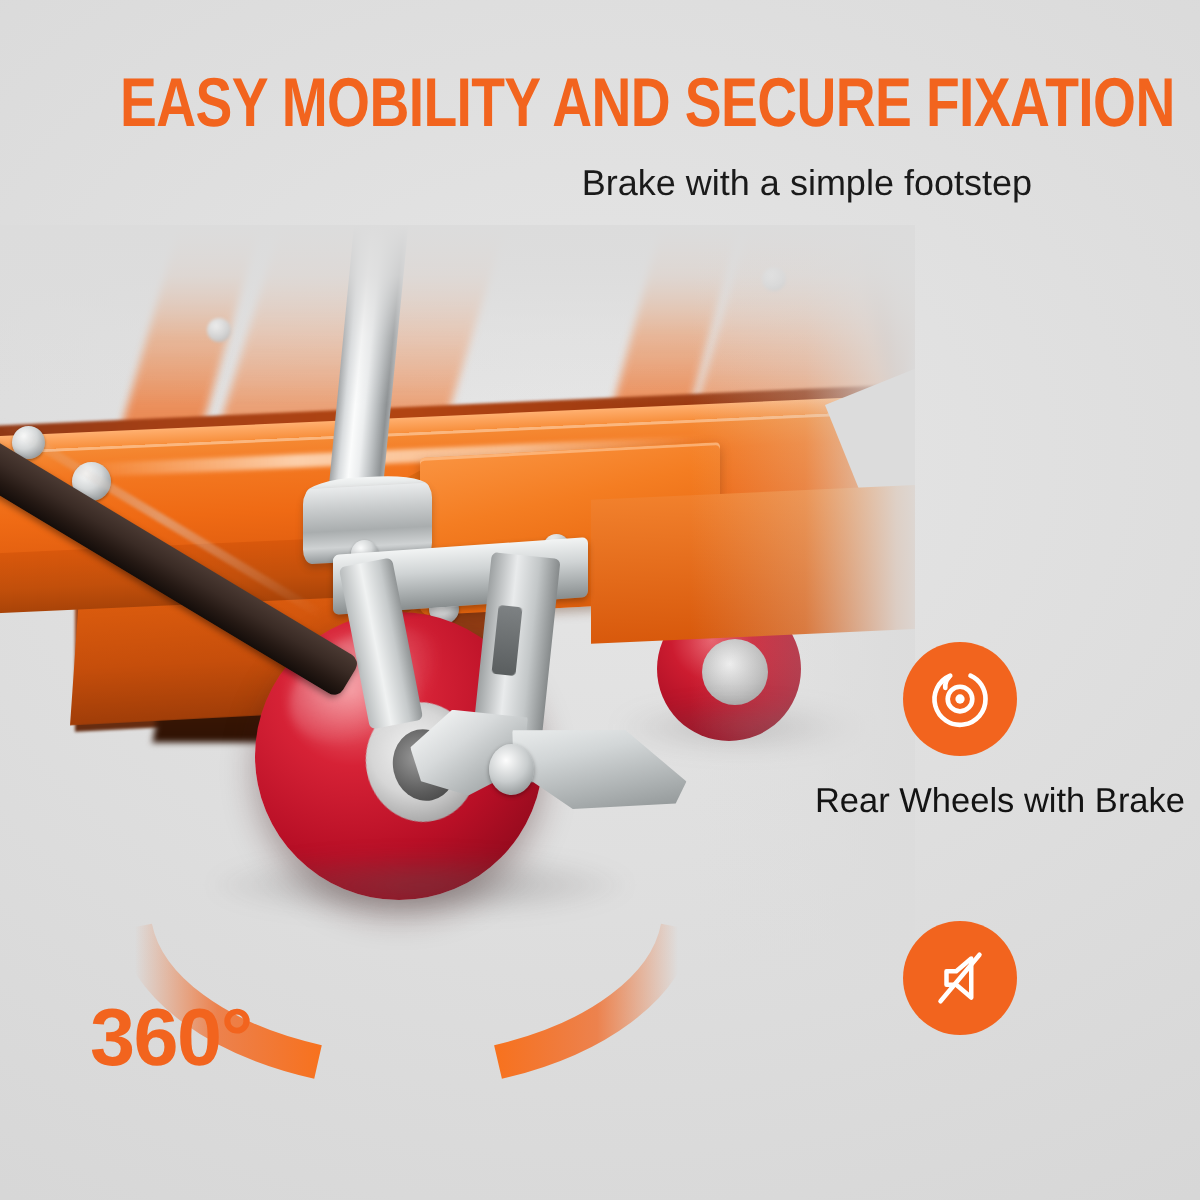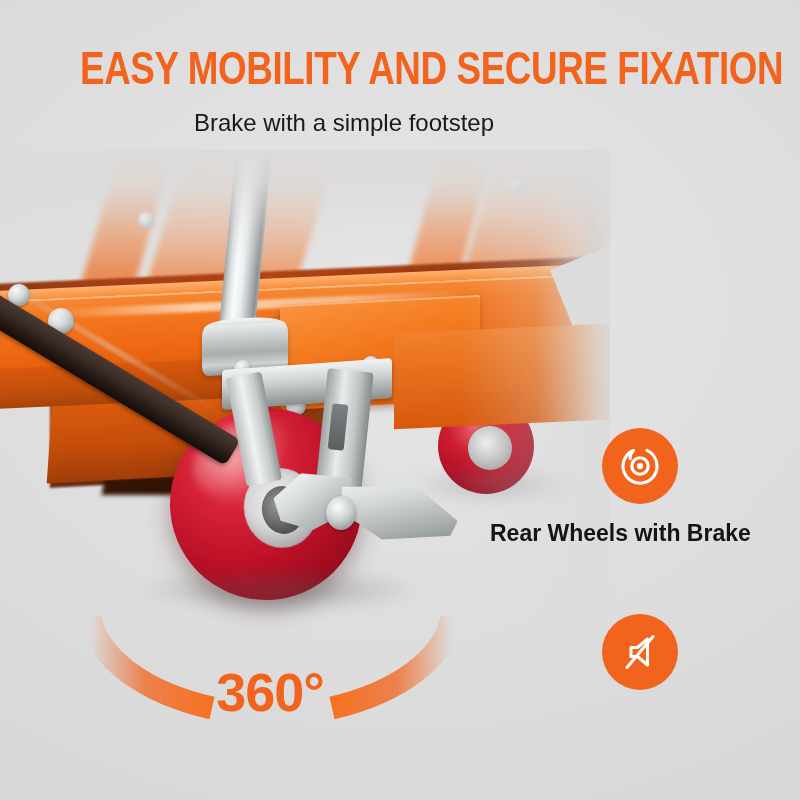--- a/index.html
+++ b/index.html
@@ -26,21 +26,21 @@
     font-size:46px;
     line-height:48px;
     letter-spacing:-0.5px;
     color:#f2641e;
     transform:scaleX(0.80);
     transform-origin:center top;
     white-space:nowrap;
   }
   .subhead {
     position:absolute; left:0; top:108px; width:688px;
-    text-align:center;
+    text-align:right;
     font-size:24px;
     line-height:30px;
     color:#1a1a1a;
     white-space:nowrap;
   }
 
   
   .photo {
     position:absolute; left:-10px; top:150px;
     width:620px; height:520px;
@@ -325,29 +325,28 @@
   }
 
   
   .badge360 {
     position:absolute; left:60px; top:612px;
     width:420px; height:150px;
   }
   .badge360 svg { position:absolute; left:0; top:0; }
   .badge360 .num {
     position:absolute; left:0; top:52px; width:420px;
-    text-align:center;
     font-size:54px; font-weight:bold;
     color:#f2641e;
     letter-spacing:-1px;
     line-height:56px;
   }
 
   
-  .feature { position:absolute; width:300px; text-align:left;font-weight:bold; }
+  .feature { position:absolute; width:300px; text-align:right; }
   .feat-1 { left:490px; top:428px; }
   .feat-2 { left:490px; top:614px; }
   .feat-icon {
     width:76px; height:76px; margin:0 auto 14px auto;
     border-radius:50%;
     background:#f2641e;
     display:flex; align-items:center; justify-content:center;
   }
   .feat-text {
     font-size:23px; line-height:30px; color:#141414;

